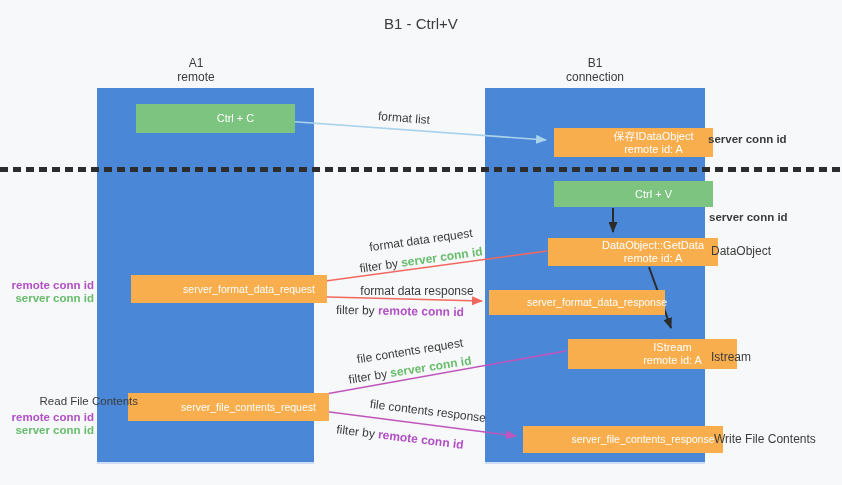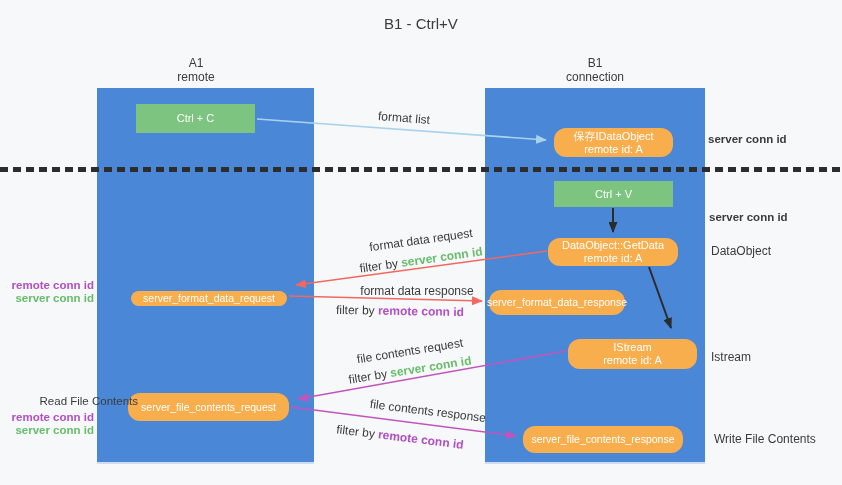--- a/index.html
+++ b/index.html
@@ -34,23 +34,24 @@
   .col-header.right{left:495px;}
   .dotted{
     position:absolute;left:0;top:167px;width:842px;height:5px;
     background:repeating-linear-gradient(90deg,#2d2d2d 0 8px,transparent 8px 13px);
   }
   .box{
     position:absolute;display:flex;flex-direction:column;
     align-items:center;justify-content:center;
     color:#ffffff;font-size:11px;line-height:13px;text-align:center;
     white-space:nowrap;
+    padding-left:40px;
   }
   .box.green{background:var(--green-box,#7cc47f);}
-  .box.orange{background:var(--orange-box,#f9ae4e);border-radius:12px;}
+  .box.orange{background:var(--orange-box,#f9ae4e);}
   .box.longtext{font-size:10.5px;}
   .alabel{
     position:absolute;white-space:nowrap;
     color:var(--text-dark,#3b3b3b);font-size:12px;
   }
   .rot{transform-origin:center center;}
   .green-txt{color:var(--label-green,#67bd6b);font-weight:bold;}
   .purple-txt{color:var(--label-purple,#b14fc4);font-weight:bold;}
   .side-label{
     position:absolute;white-space:nowrap;
@@ -128,21 +129,21 @@
 
   <div class="box green" style="left:554px;top:181px;width:119px;height:26px;">
     <div>Ctrl + V</div>
   </div>
 
   <div class="box orange" style="left:548px;top:238px;width:130px;height:28px;">
     <div>DataObject::GetData</div>
     <div>remote id: A</div>
   </div>
 
-  <div class="box orange longtext" style="left:131px;top:275px;width:156px;height:15px;margin-top:16px;">
+  <div class="box orange longtext" style="left:131px;top:275px;width:156px;height:28px;">
     <div>server_format_data_request</div>
   </div>
 
   <div class="box orange longtext" style="left:489px;top:290px;width:136px;height:25px;">
     <div>server_format_data_response</div>
   </div>
 
   <div class="box orange" style="left:568px;top:339px;width:129px;height:30px;">
     <div>IStream</div>
     <div>remote id: A</div>

